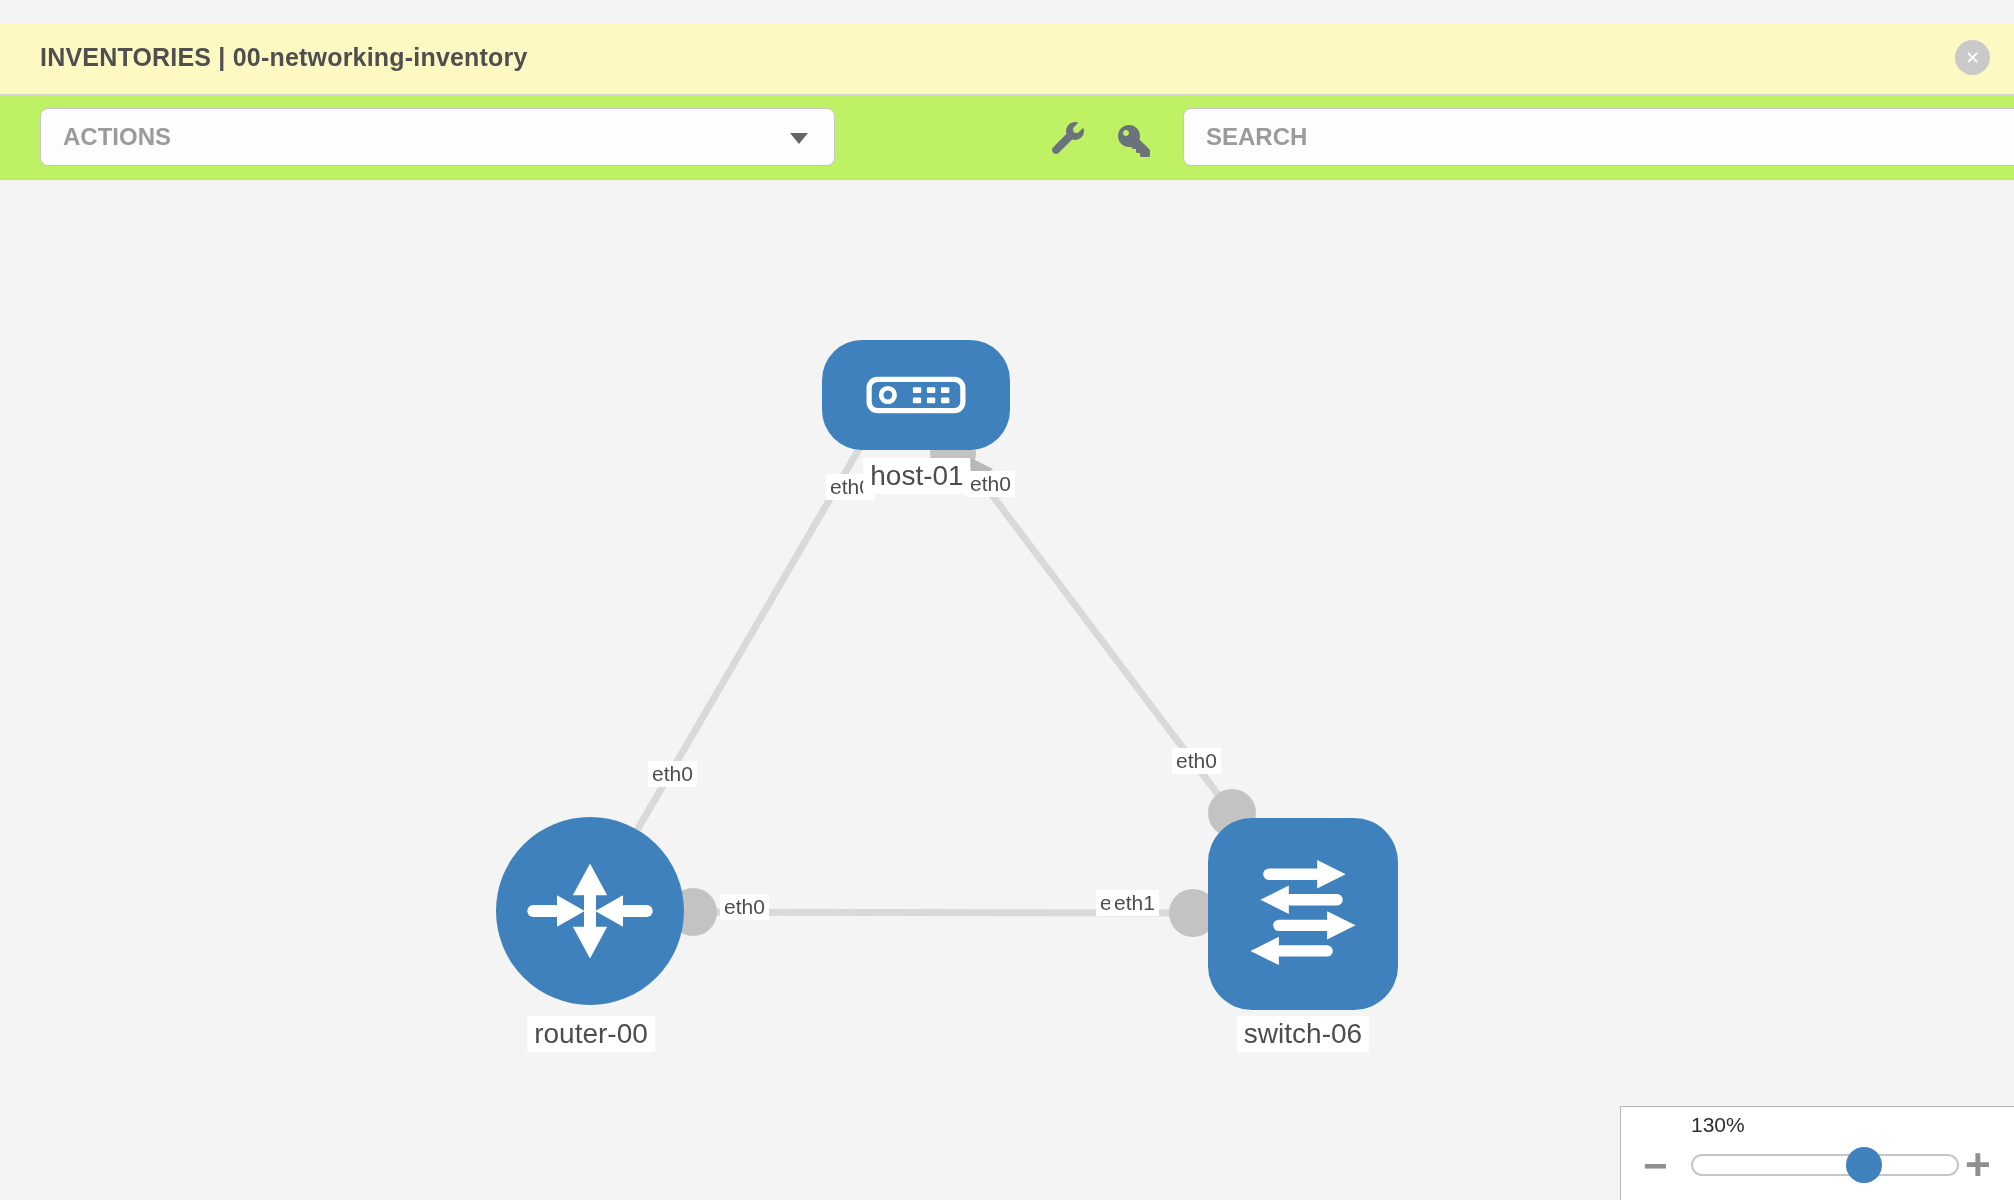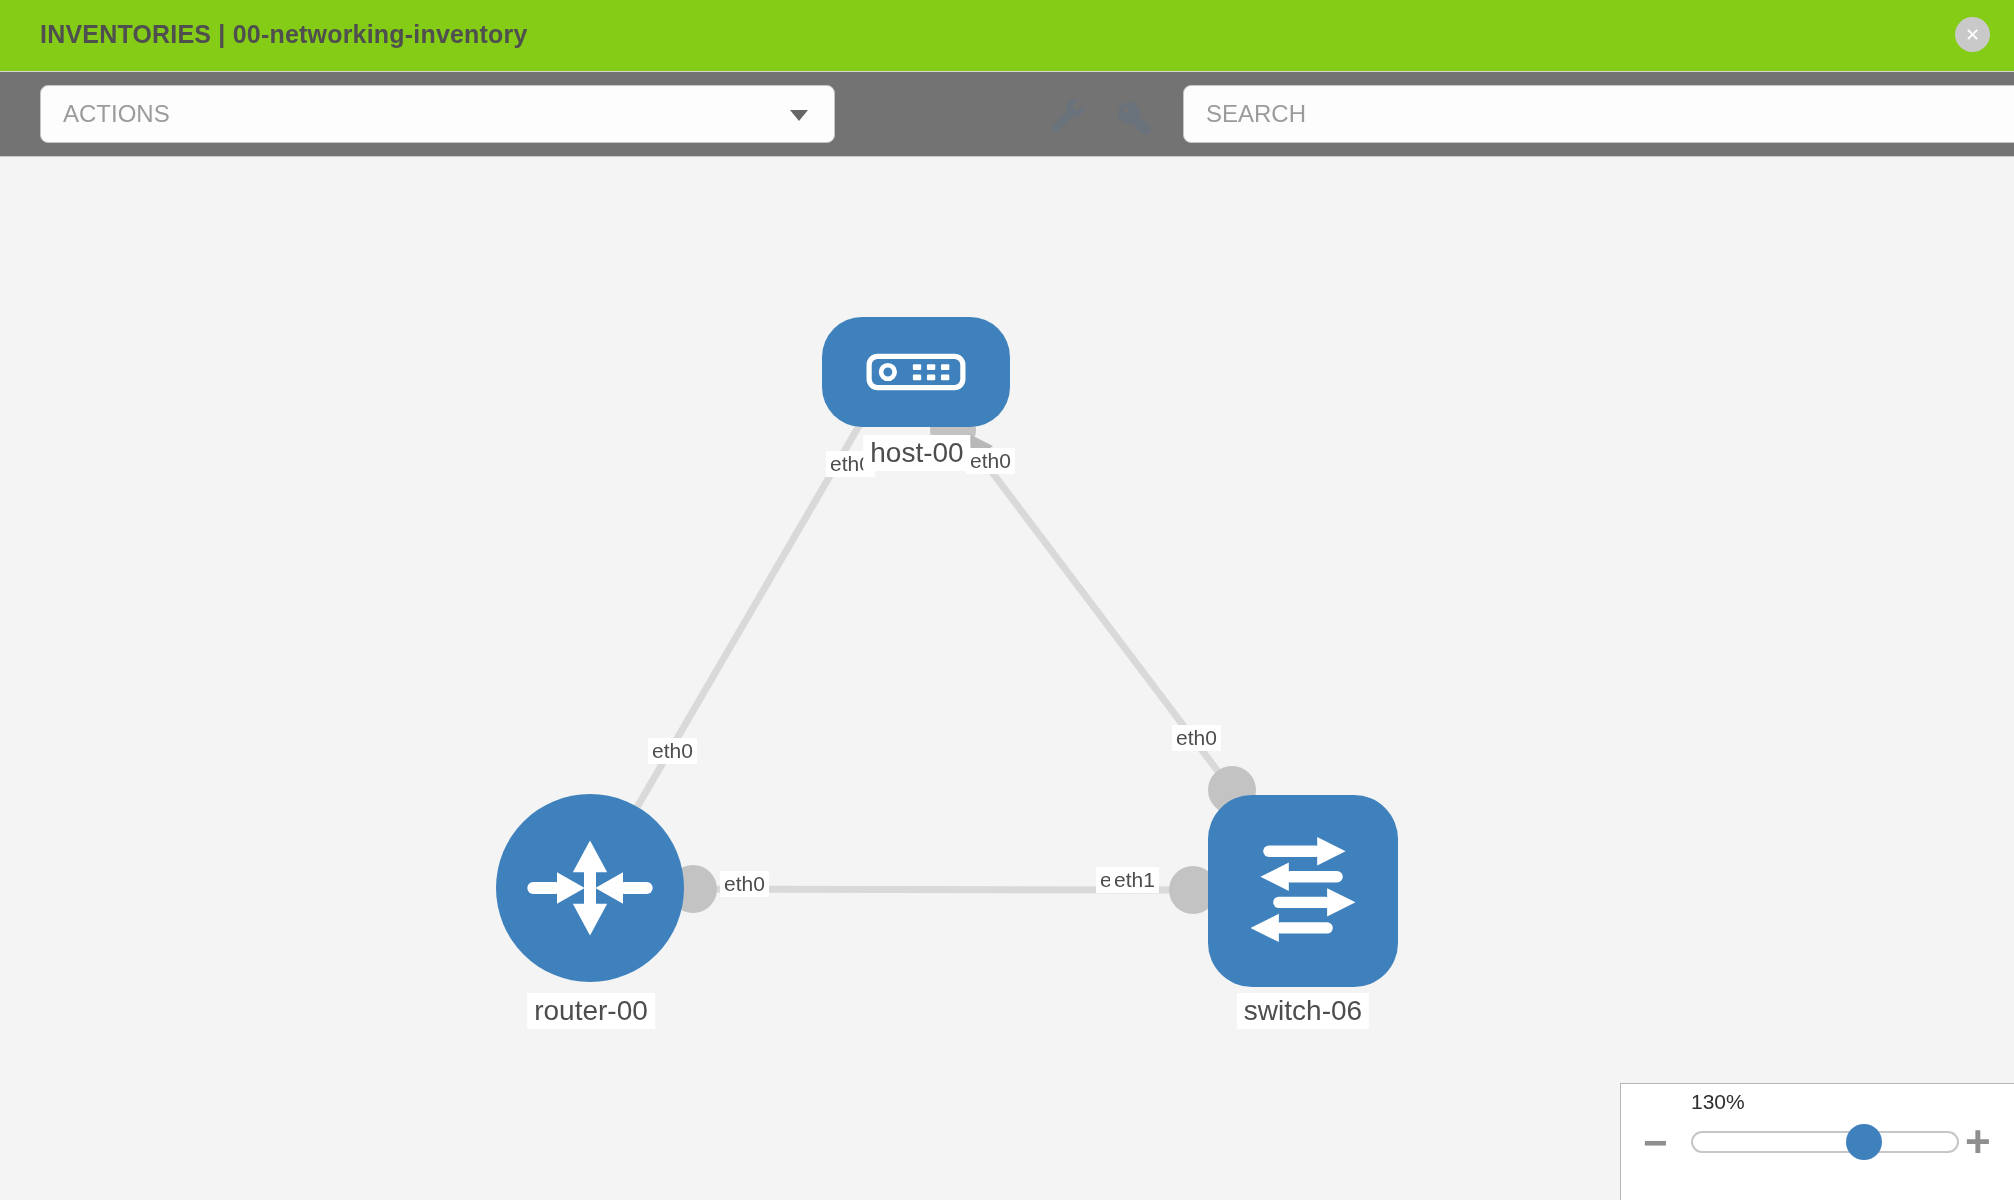--- a/index.html
+++ b/index.html
@@ -1,30 +1,30 @@
 <!DOCTYPE html>
 <html style="--node-blue: #3e81bd; --edge-gray: #d9d9d9; --port-gray: #c3c3c3; --arrow-gray: #b8b8b8; --canvas-bg: #f4f4f4;"><head>
 <meta charset="utf-8">
 <style>
   * { margin:0; padding:0; box-sizing:border-box; }
   html,body { width:2014px; height:1200px; overflow:hidden;
     font-family:"Liberation Sans","DejaVu Sans",sans-serif; background:#f4f4f4; }
 
   
-  .header { position:relative; width:100%; height:72px; background:#84cc16;
-    border-bottom:1px solid #d6d6d6; }
+  .header { position:relative; width:100%; height:72px; background:#fef9c3;
+    border-bottom:1px solid #d6d6d6;margin-top:23px; }
   .header-title { position:absolute; left:40px; top:20px; font-size:25px; font-weight:bold;
     color:#4f4f4f; letter-spacing:0.2px; }
   .close-btn { position:absolute; right:24px; top:17px; width:35px; height:35px;
     border-radius:50%; background:#c9c9c9; color:#ffffff; font-size:18px; font-weight:bold;
     display:flex; align-items:center; justify-content:center; cursor:pointer; }
 
   
-  .toolbar { position:relative; width:100%; height:85px; background:#737373;
-    border-bottom:1px solid #c9c9c9; }
+  .toolbar { position:relative; width:100%; height:85px; background:#bef264;
+    border-bottom:1px solid #c9c9c9;font-weight:bold; }
   .dropdown { position:absolute; top:13px; height:58px; background:#fdfdfd;
     border:1px solid #c5c5c5; border-radius:8px; display:flex; align-items:center; }
   .dd-actions { left:40px; width:795px; }
   .dd-search { left:1183px; width:895px; }
   .dd-label { margin-left:22px; font-size:24px; color:#9b9b9b; }
   .caret { position:absolute; right:26px; top:24px; width:0; height:0;
     border-left:9px solid transparent; border-right:9px solid transparent;
     border-top:11px solid #666; }
   .tool-icon { position:absolute; top:27px; width:32px; height:32px; cursor:pointer; }
   .tool-wrench { left:1052px; }
@@ -142,21 +142,21 @@
           <polygon points="-10,-20 -10,0 -30,-10" stroke="none"></polygon>
         <line x1="-17" y1="8" x2="16" y2="8"></line>
           <polygon points="17,-2 17,18 37,8" stroke="none"></polygon>
         <line x1="17" y1="26" x2="-16" y2="26"></line>
           <polygon points="-17,16 -17,36 -37,26" stroke="none"></polygon>
       </g>
     </svg>
   </div>
 
   <div class="chip small" style="left:826px; top:294px;">eth0</div>
-  <div class="chip big center" style="left:917px; top:278px;">host-00</div>
+  <div class="chip big center" style="left:917px; top:278px;">host-01</div>
   <div class="chip small" style="left:966px; top:291px;">eth0</div>
   <div class="chip small" style="left:648px; top:581px;">eth0</div>
   <div class="chip small" style="left:1172px; top:568px;">eth0</div>
   <div class="chip small" style="left:720px; top:714px;">eth0</div>
   <div class="chip small" style="left:1096px; top:710px;">eth0</div>
   <div class="chip small" style="left:1110px; top:710px;text-align:center;">eth1</div>
 
   <div class="chip big center" style="left:591px;  top:836px;text-align:right;">router-00</div>
   <div class="chip big center" style="left:1303px; top:836px;">switch-06</div>
 

